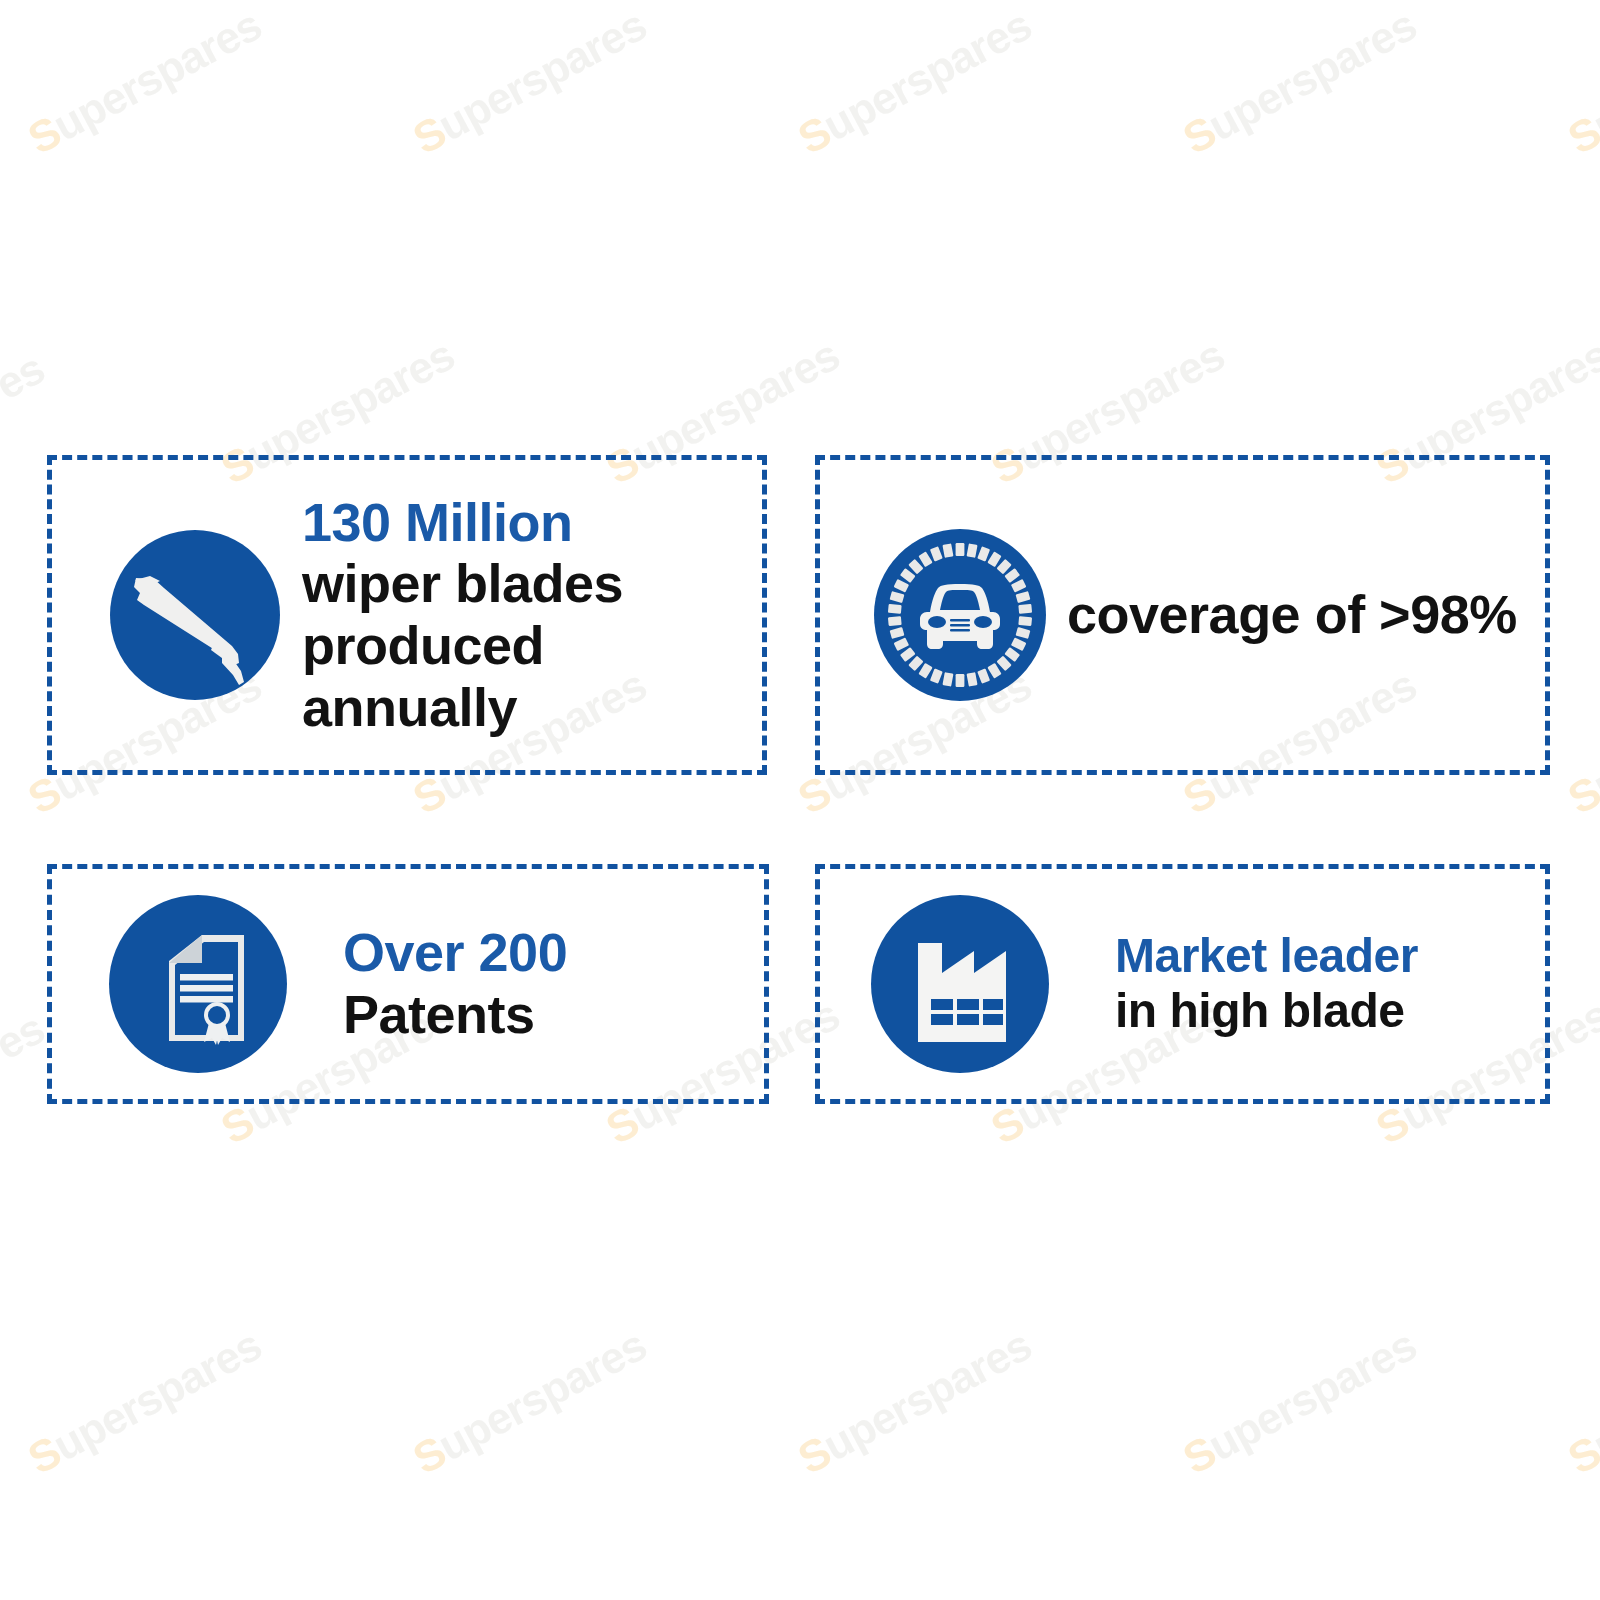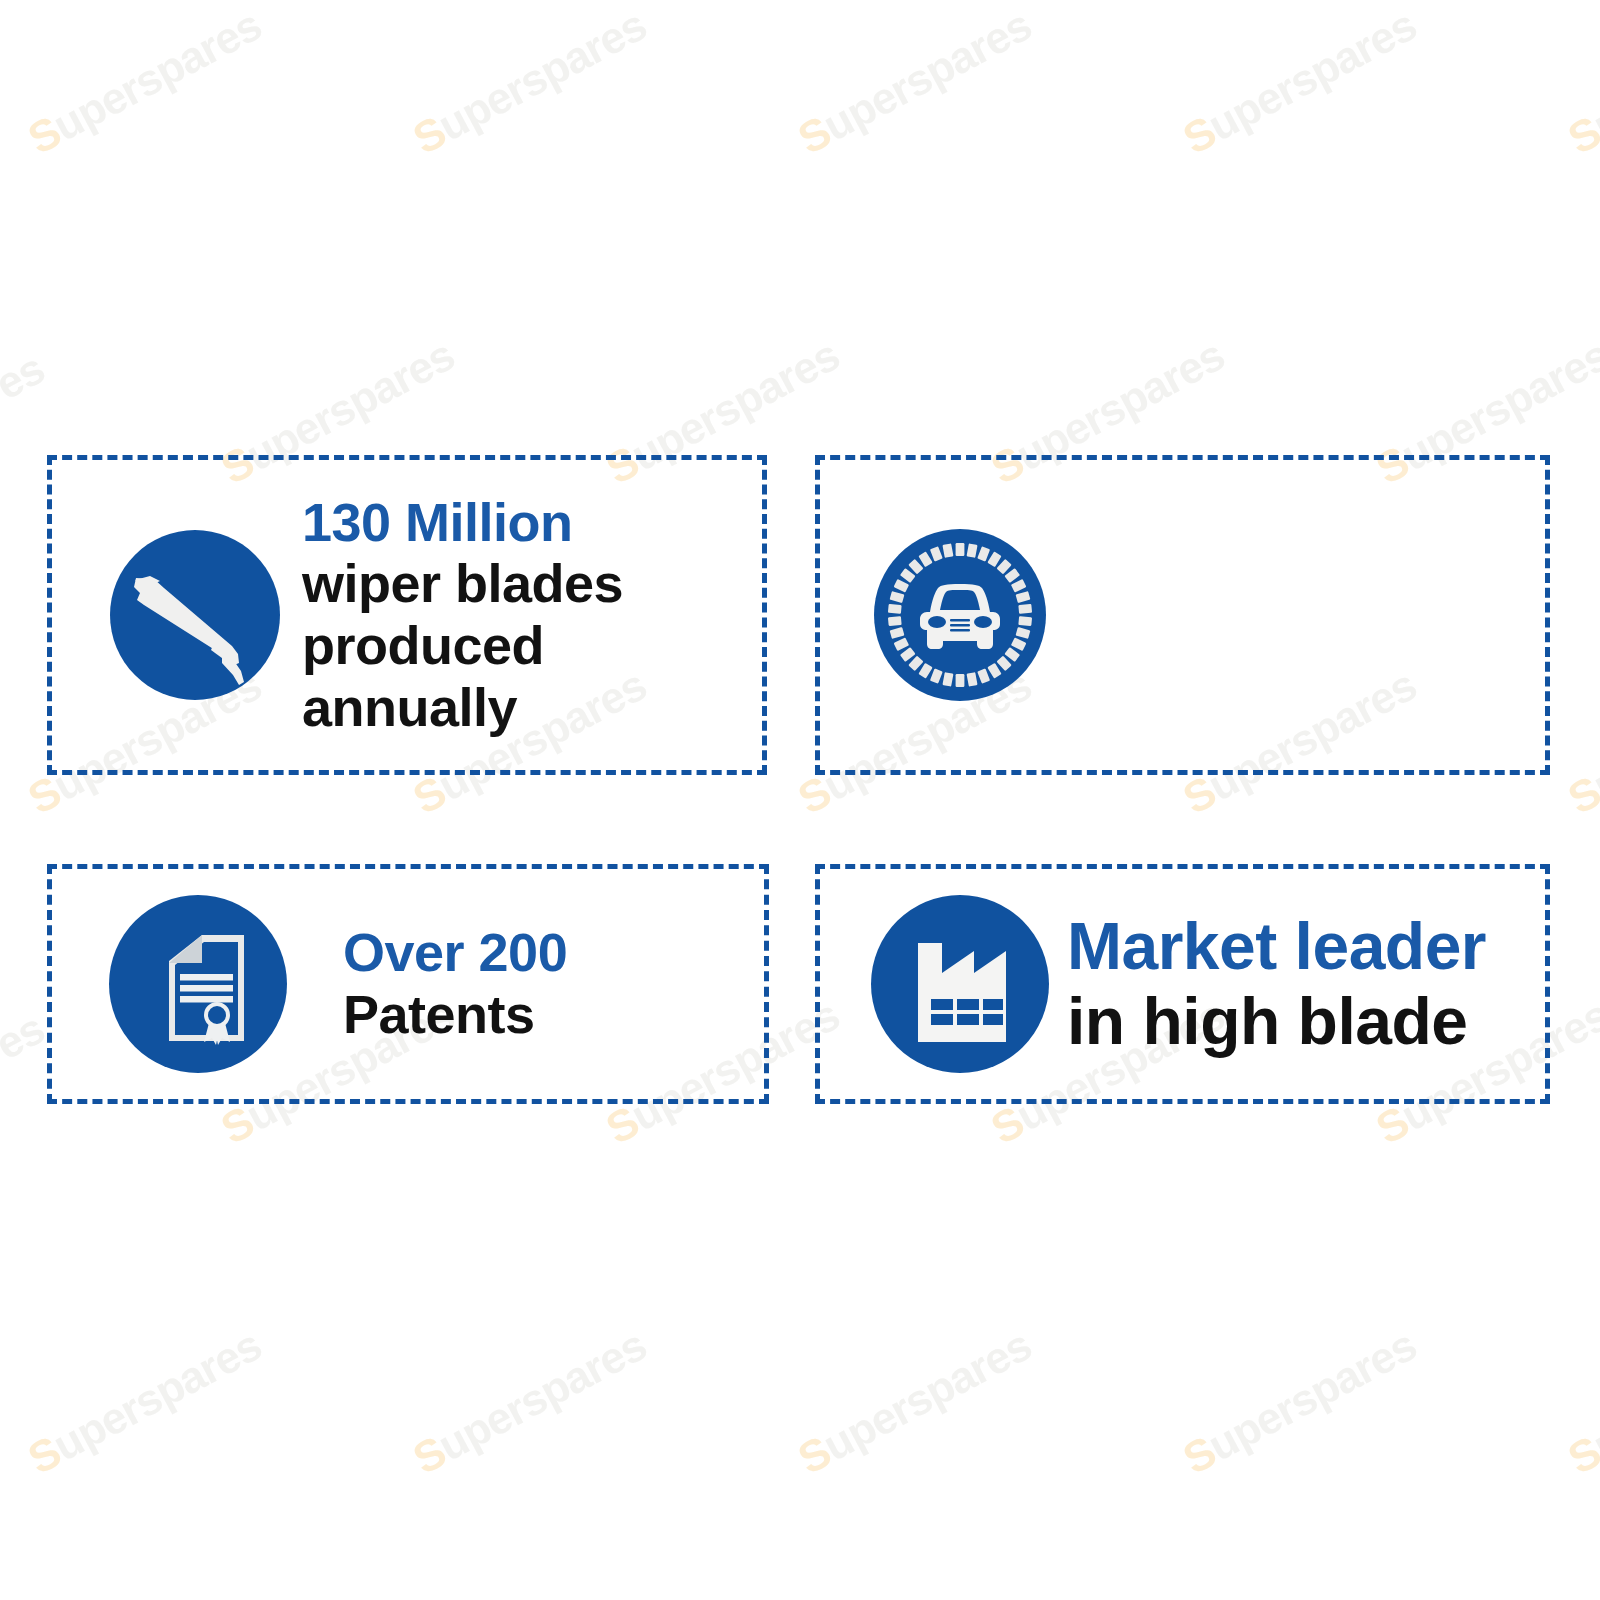--- a/index.html
+++ b/index.html
@@ -75,21 +75,21 @@
   #panel-4 { left: 815px; top: 864px; width: 735px;  height: 240px; }
 
   #panel-1 .panel-icon { width: 215px; padding-left: 35px; }
   #panel-2 .panel-icon { width: 215px; padding-left: 32px; }
   #panel-3 .panel-icon { width: 215px; padding-left: 38px; }
   #panel-4 .panel-icon { width: 215px; padding-left: 32px; }
 
   #panel-1 .panel-text { font-size: 54px; padding-right: 10px; }
   #panel-2 .panel-text { font-size: 54px; padding-right: 10px; }
   #panel-3 .panel-text { font-size: 54px; padding-right: 10px; padding-left: 38px; }
-  #panel-4 .panel-text { font-size: 66px; padding-right: 10px; }
+  #panel-4 .panel-text { font-size: 48px; padding-right: 10px; margin-left: 48px; }
 
   .txt-line { display: block; }
 
   svg { display: block; }
 </style>
 </head>
 <body>
 
 <div id="canvas">
 
@@ -196,20 +196,21 @@
                    C102 65 104 71 106 81 Z"></path>
           <ellipse cx="63" cy="93" rx="9" ry="6"></ellipse>
           <ellipse cx="109" cy="93" rx="9" ry="6"></ellipse>
           <rect x="76" y="90" width="20" height="2.6" rx="1"></rect>
           <rect x="76" y="95" width="20" height="2.6" rx="1"></rect>
           <rect x="76" y="100" width="20" height="2.6" rx="1"></rect>
         </g>
       </svg>
     </div>
     <div class="panel-text">
+      <span class="txt-line">coverage of &gt;98%</span>
     </div>
   </div>
 
   <div class="panel" id="panel-3">
     <div class="panel-icon">
       <svg width="178" height="178" viewBox="0 0 178 178" aria-hidden="true">
         <circle cx="89" cy="89" r="89" fill="#10529f"></circle>
 
         <path d="M60 66 L93 40 L135 40 L135 146 L60 146 Z" fill="#e9eaea"></path>
         <path d="M66 70 L95 47 L129 47 L129 140 L66 140 Z" fill="#10529f"></path>

